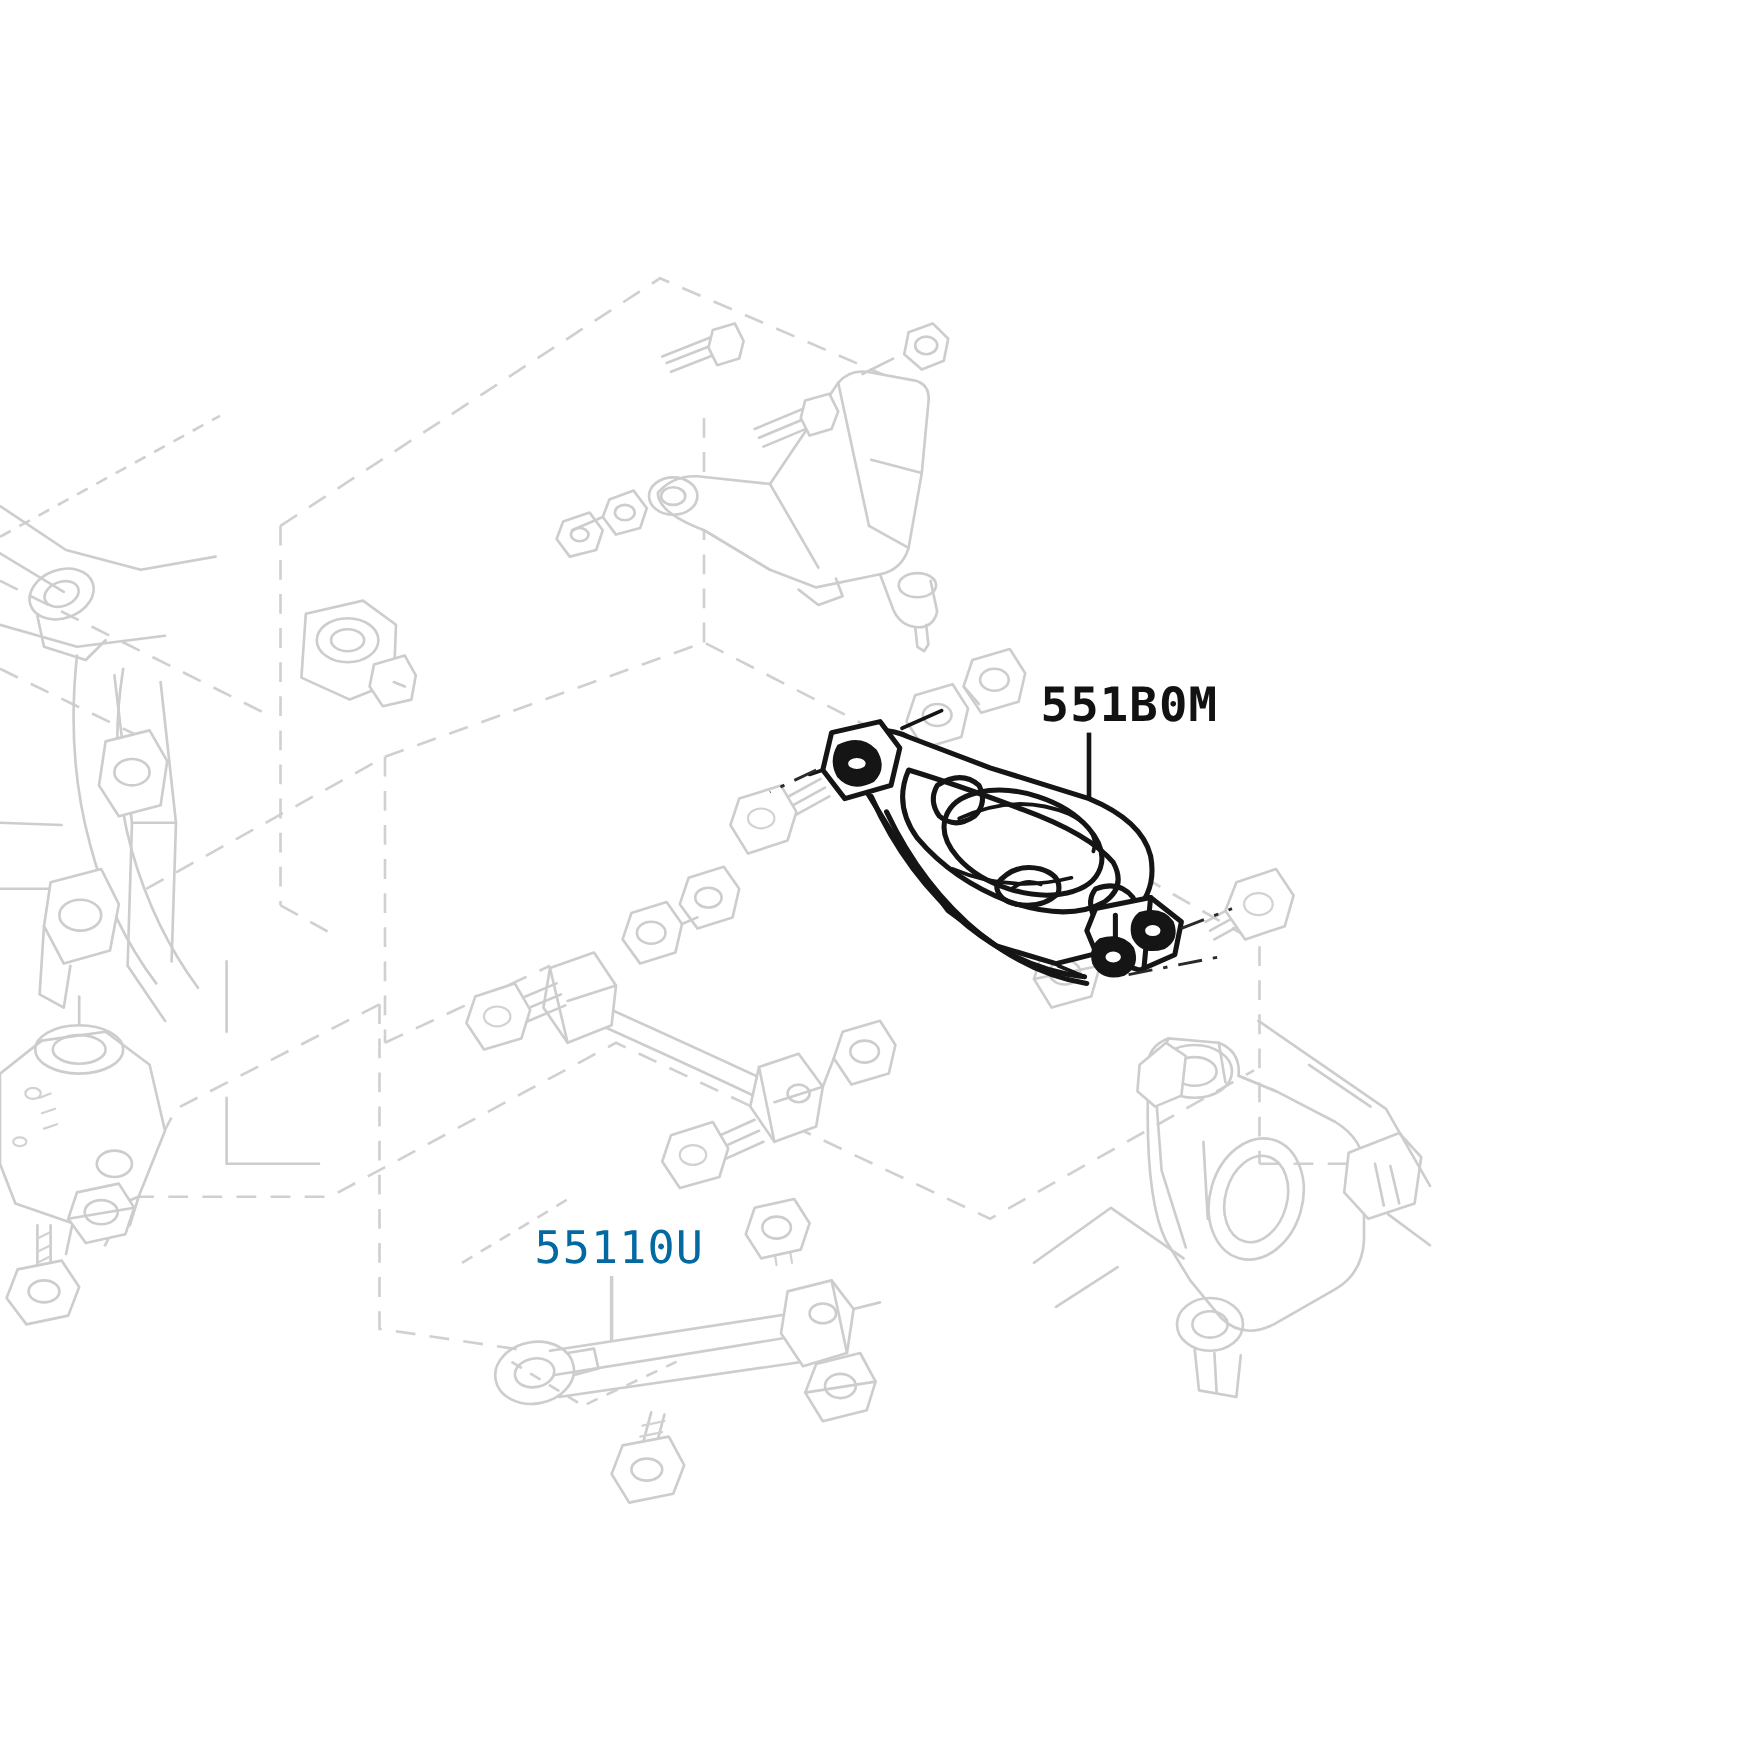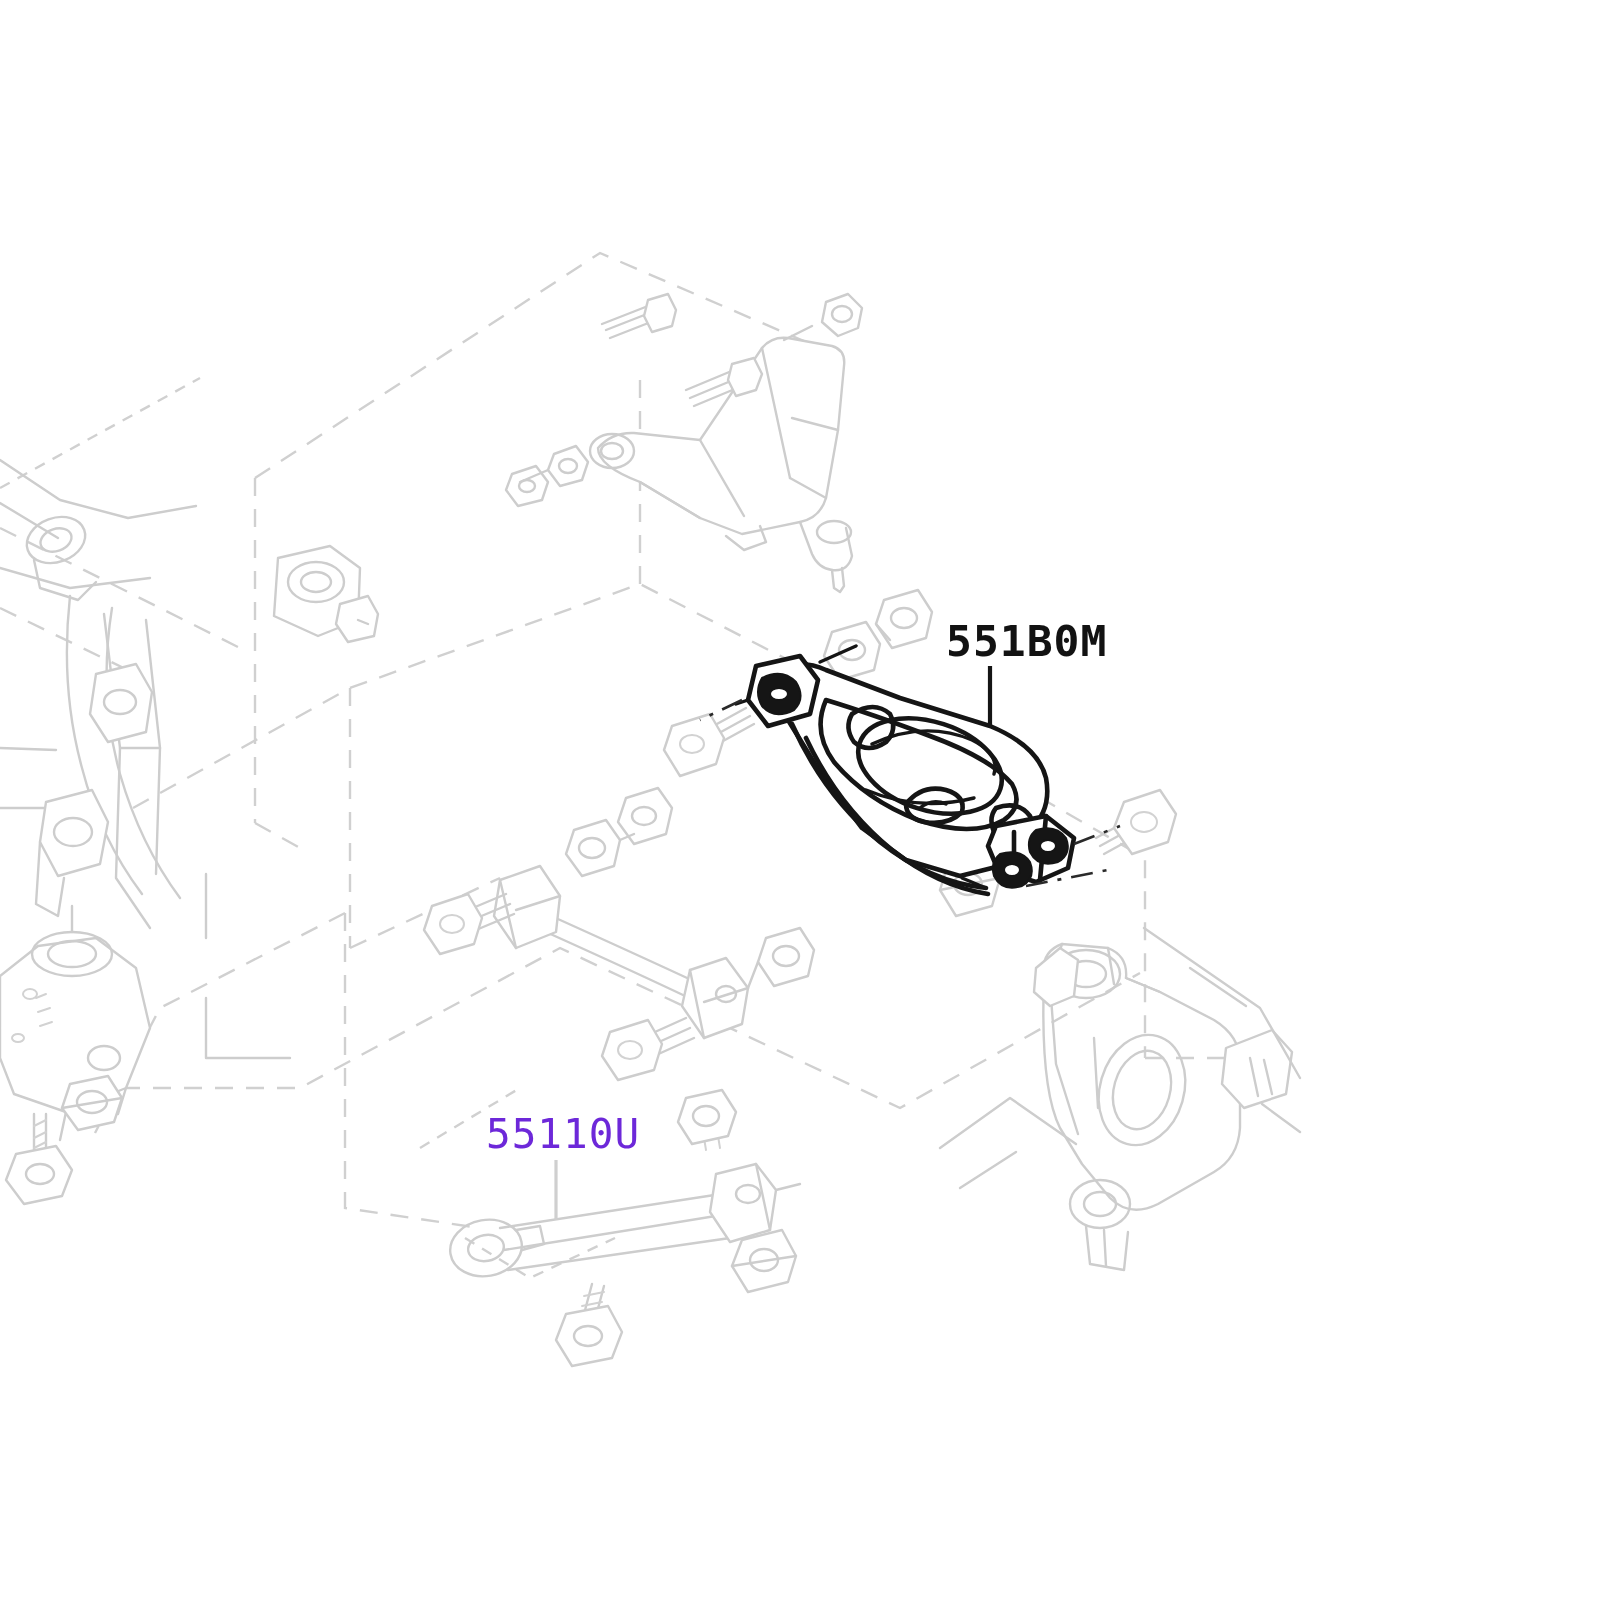--- a/index.html
+++ b/index.html
@@ -121,21 +121,21 @@
     top: 568px;
     font-size: 43px;
     font-weight: bold;
     color: #121212;
   }
   #callout-secondary {
     left: 486px;
     top: 1062px;
     font-size: 41px;
     font-weight: normal;
-    color: #6d28d9;
+    color: #0369a1;
   }
 </style>
 </head>
 <body>
 
 <div id="diagram-root">
 
   <svg id="parts-svg" viewBox="0 0 1600 1600">
 
     <g>

